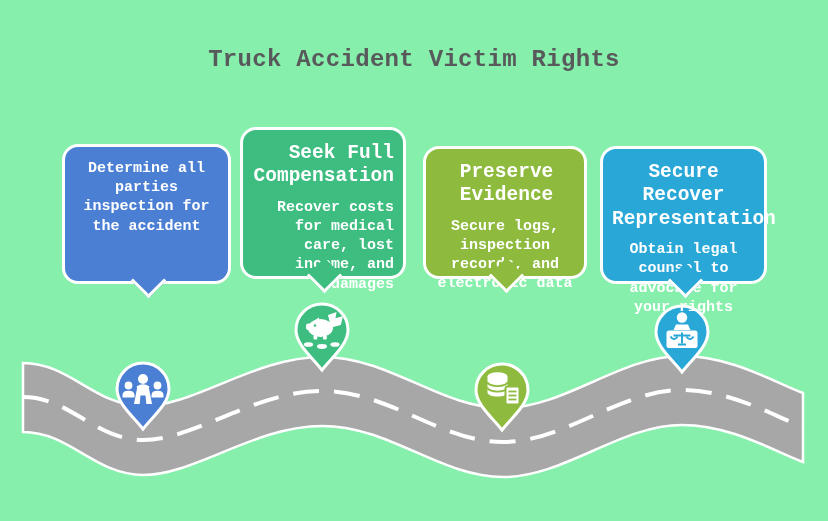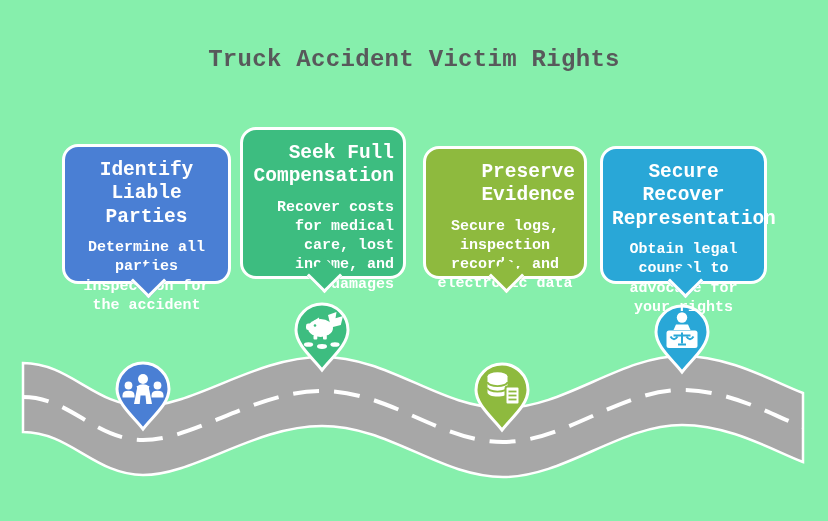--- a/index.html
+++ b/index.html
@@ -49,21 +49,21 @@
   }
   .card p{
     margin:0;
     font-size:15px;
     line-height:1.28;
     font-weight:700;
   }
   .card-1{left:62px;top:144px;width:169px;height:140px;}
   .card-2{left:240px;top:127px;width:166px;height:152px;text-align:right;}
   .card-3{left:423px;top:146px;width:164px;height:133px;}
-  .card-3 h2{text-align:right;padding-left:3px;}
+  .card-3 h2{text-align:center;padding-left:3px;}
   .card-4{left:600px;top:146px;width:167px;height:138px;}
   
   .road-svg{position:absolute;left:0;top:0;}
   .pin{position:absolute;width:60px;height:74px;}
   .pin-1{left:113px;top:359px;}
   .pin-2{left:292px;top:300px;}
   .pin-3{left:472px;top:360px;}
   .pin-4{left:652px;top:302px;}
 </style>
 </head>
@@ -153,21 +153,20 @@
       <path d="M30 30.5 V 41.5"></path>
       <path d="M26 42.5 H 34"></path>
       <path d="M21.5 33.5 H 38.5"></path>
       <path d="M18.5 34.5 q3.5 5.5 7 0"></path>
       <path d="M34.5 34.5 q3.5 5.5 7 0"></path>
     </g>
   </svg>
 
   <div class="card card-1" style="background: rgb(74, 127, 212);">
     <div class="tail" style="background: rgb(74, 127, 212);"></div>
-    <h2>Identify Liable Parties</h2>
     <p>Determine all parties inspection for the accident</p>
   </div>
 
   <div class="card card-2" style="background: rgb(61, 189, 128);">
     <div class="tail" style="background: rgb(61, 189, 128);"></div>
     <h2>Seek Full Compensation</h2>
     <p>Recover costs for medical care, lost income, and damages</p>
   </div>
 
   <div class="card card-3" style="background: rgb(142, 186, 62);">

